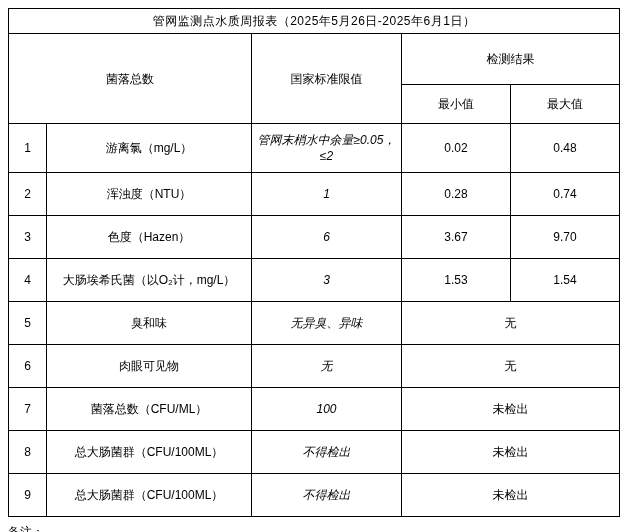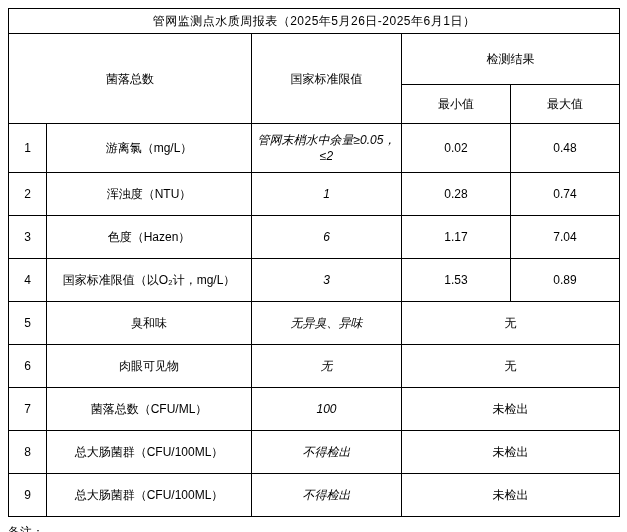--- a/index.html
+++ b/index.html
@@ -114,29 +114,29 @@
         <td>2</td>
         <td class="item-cell">浑浊度（NTU）</td>
         <td class="std-cell">1</td>
         <td class="val-cell">0.28</td>
         <td class="val-cell">0.74</td>
       </tr>
       <tr class="data-row">
         <td>3</td>
         <td class="item-cell">色度（Hazen）</td>
         <td class="std-cell">6</td>
-        <td class="val-cell">1.17</td>
-        <td class="val-cell">7.04</td>
+        <td class="val-cell">3.67</td>
+        <td class="val-cell">9.70</td>
       </tr>
       <tr class="data-row">
         <td>4</td>
-        <td class="item-cell">国家标准限值（以O₂计，mg/L）</td>
+        <td class="item-cell">大肠埃希氏菌（以O₂计，mg/L）</td>
         <td class="std-cell">3</td>
         <td class="val-cell">1.53</td>
-        <td class="val-cell">0.89</td>
+        <td class="val-cell">1.54</td>
       </tr>
       <tr class="data-row">
         <td>5</td>
         <td class="item-cell">臭和味</td>
         <td class="std-cell">无异臭、异味</td>
         <td class="val-cell" colspan="2">无</td>
       </tr>
       <tr class="data-row">
         <td>6</td>
         <td class="item-cell">肉眼可见物</td>

